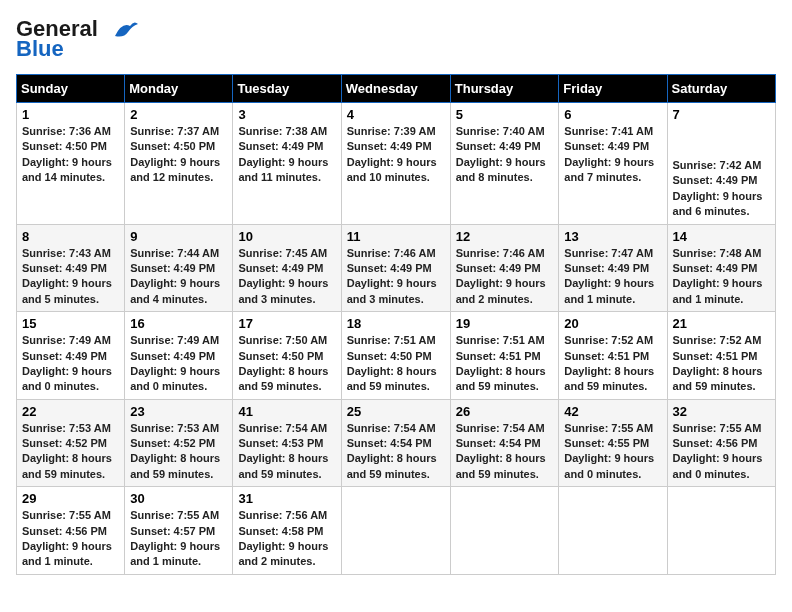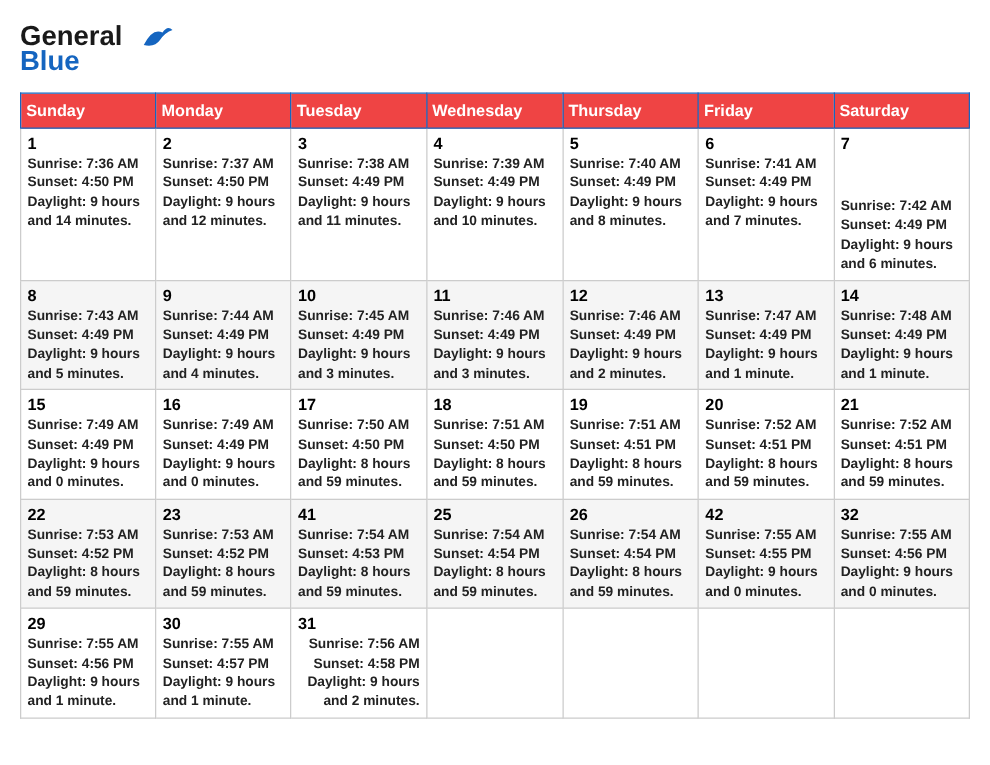--- a/index.html
+++ b/index.html
@@ -32,21 +32,21 @@
     .location {
       font-size: 15px;
       color: #555;
     }
     .calendar {
       width: 100%;
       border-collapse: collapse;
       font-size: 11px;
     }
     .calendar th {
-      background: #ef4444;
+      background: #000000;
       color: #fff;
       padding: 6px 4px;
       text-align: left;
       font-size: 13px;
       font-weight: bold;
       border: 1px solid #1565c0;
     }
     .calendar td {
       border: 1px solid #ccc;
       vertical-align: top;
@@ -320,21 +320,21 @@
         </td>
         <td>
           <span class="day-num">30</span>
           <div class="day-info" style="white-space: pre-line;">Sunrise: 7:55 AM
 Sunset: 4:57 PM
 Daylight: 9 hours
 and 1 minute.</div>
         </td>
         <td>
           <span class="day-num">31</span>
-          <div class="day-info" style="white-space: pre-line; text-align: right;">Sunrise: 7:56 AM
+          <div class="day-info" style="white-space: pre-line;">Sunrise: 7:56 AM
 Sunset: 4:58 PM
 Daylight: 9 hours
 and 2 minutes.</div>
         </td>
         <td class="empty-cell"></td>
         <td class="empty-cell"></td>
         <td class="empty-cell"></td>
         <td class="empty-cell"></td>
       </tr>
     </tbody>

